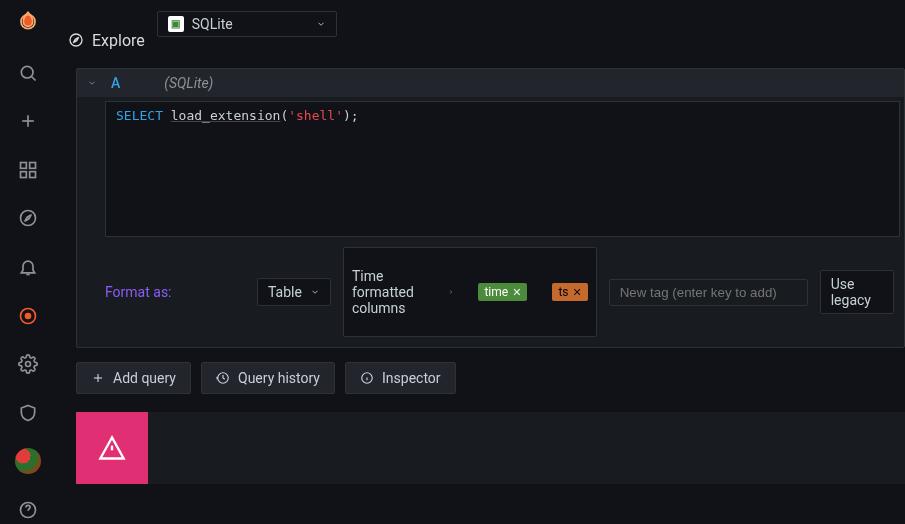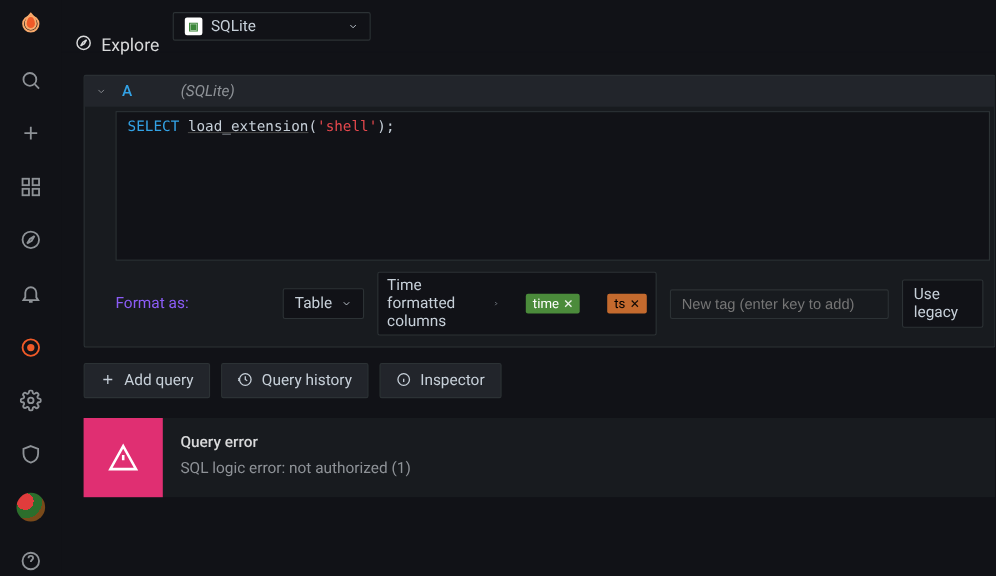--- a/index.html
+++ b/index.html
@@ -46,21 +46,21 @@
   }
   .topbar {
     height: 48px;
     display: flex;
     align-items: center;
     gap: 12px;
     padding: 0 12px;
     border-bottom: 1px solid #111217;
   }
   .explore-title {
-    display: flex; align-items: flex-start; gap: 8px;
+    display: flex; align-items: center; gap: 8px;
     font-size: 16px; color: #d8d9da; margin-top: 33px;
   }
   .ds-picker {
     display: flex; align-items: center; gap: 8px;
     border: 1px solid #2c3235;
     background: #111217;
     padding: 4px 10px;
     border-radius: 2px;
     cursor: pointer;
     min-width: 180px;
@@ -121,21 +121,21 @@
   }
   .format-label { color: #8b5cf6; min-width: 140px; }
   .select {
     display: flex; align-items: center; gap: 8px;
     border: 1px solid #2c3235; background: #111217;
     padding: 5px 10px; border-radius: 2px; cursor: pointer; text-align: center;
   }
   .tfc-group {
     display: flex; align-items: center; gap: 6px;
     border: 1px solid #2c3235; background: #111217;
-    padding: 4px 8px; border-radius: 2px;
+    padding: 20px 8px; border-radius: 2px;
   }
   .tag {
     display: inline-flex; align-items: center; gap: 4px;
     padding: 2px 6px; border-radius: 2px; font-size: 12px;
     cursor: pointer;
     margin-left: 19px;
   }
   .tag-green  { background: #4b8b3b; color: #fff; }
   .tag-orange { background: #c46a2e; color: #000000;}
   .tag .x { font-size: 11px; opacity: .9; }
@@ -146,21 +146,21 @@
   }
   .legacy {
     border: 1px solid #2c3235; background: #111217;
     padding: 5px 10px; border-radius: 2px; margin-left: auto;
   }
 
   .action-row {
     display: flex; gap: 10px; margin: 14px 0 0 0;
   }
   .btn {
-    display: flex; align-items: flex-start; gap: 8px;
+    display: flex; align-items: center; gap: 8px;
     background: #22252b; border: 1px solid #2c3235;
     padding: 7px 14px; border-radius: 2px; cursor: pointer;
     color: #c7d0d9;
   }
 
   .error-panel {
     display: flex; margin-top: 18px;
     background: #181b1f;
   }
   .error-icon-box {
@@ -340,20 +340,16 @@
     </div>
 
     <div class="error-panel">
       <div class="error-icon-box">
         <svg width="28" height="28" viewBox="0 0 24 24" fill="none" stroke="currentColor" stroke-width="2">
             <path d="M12 3L2 21h20L12 3z"></path>
             <line x1="12" y1="10" x2="12" y2="14"></line>
             <line x1="12" y1="17" x2="12" y2="17.01"></line>
           </svg>
       </div>
-      <div class="error-text">
-        <div class="error-title">Query error</div>
-        <div class="error-msg">SQL logic error: not authorized (1)</div>
-      </div>
     </div>
 
   </div>
 </div>
 
 </body></html>

